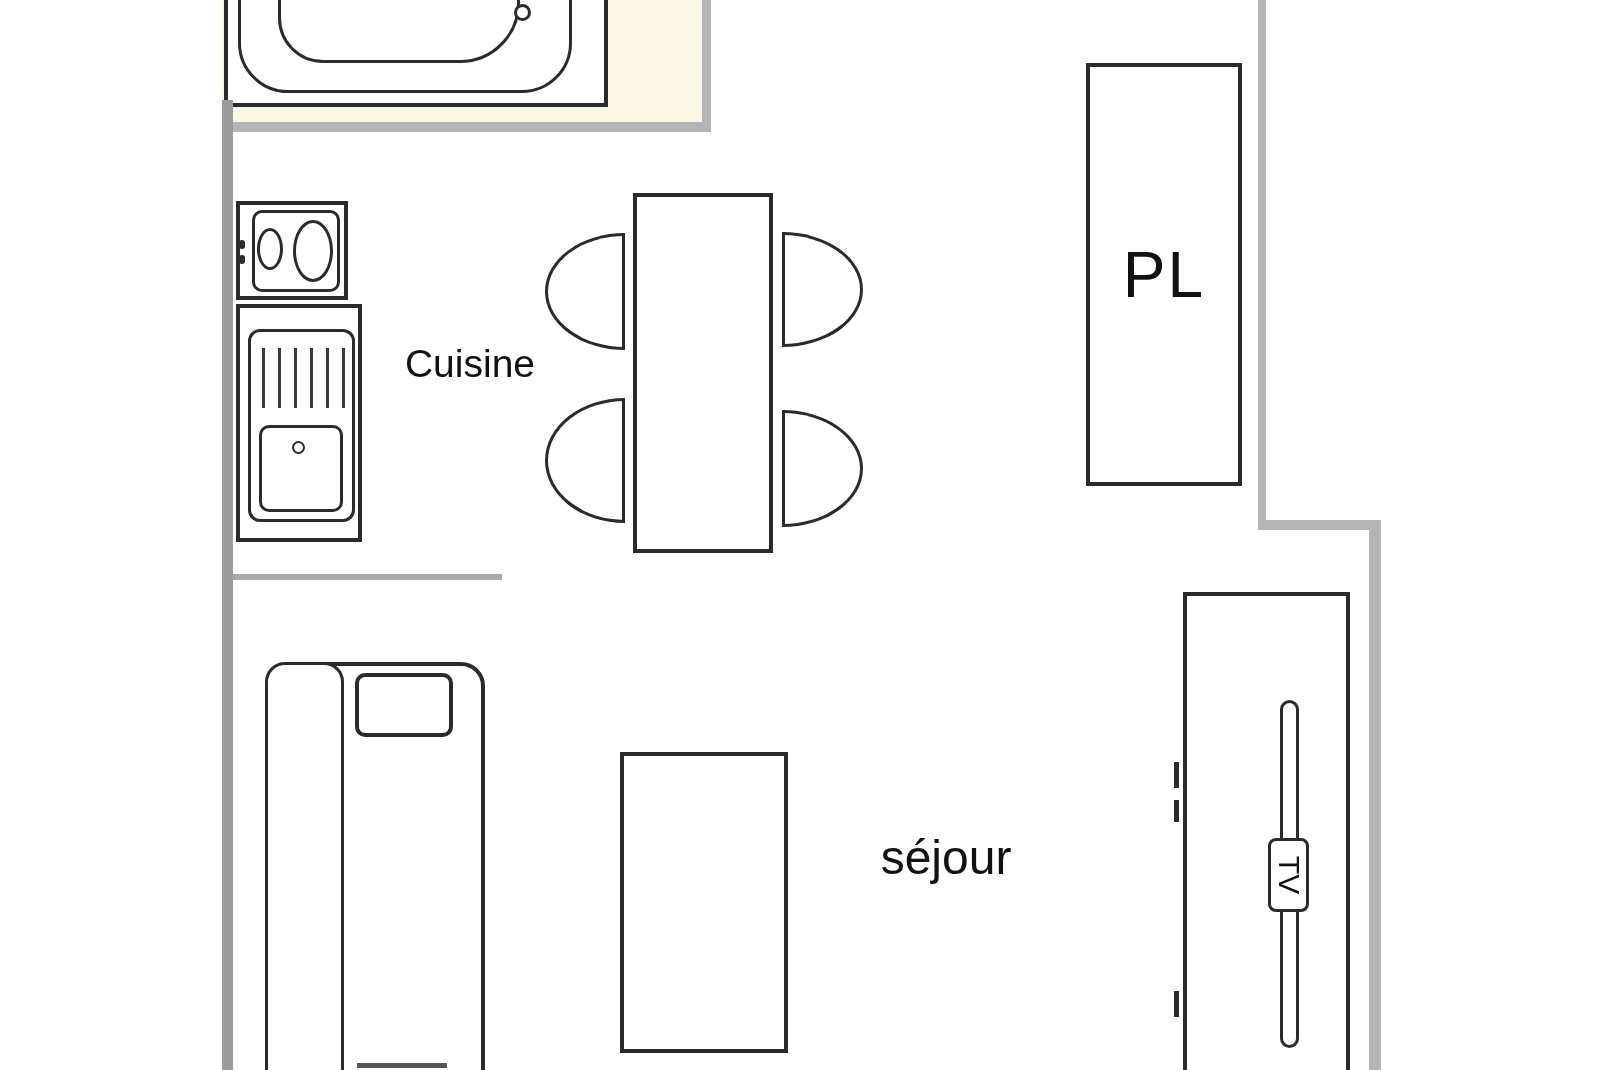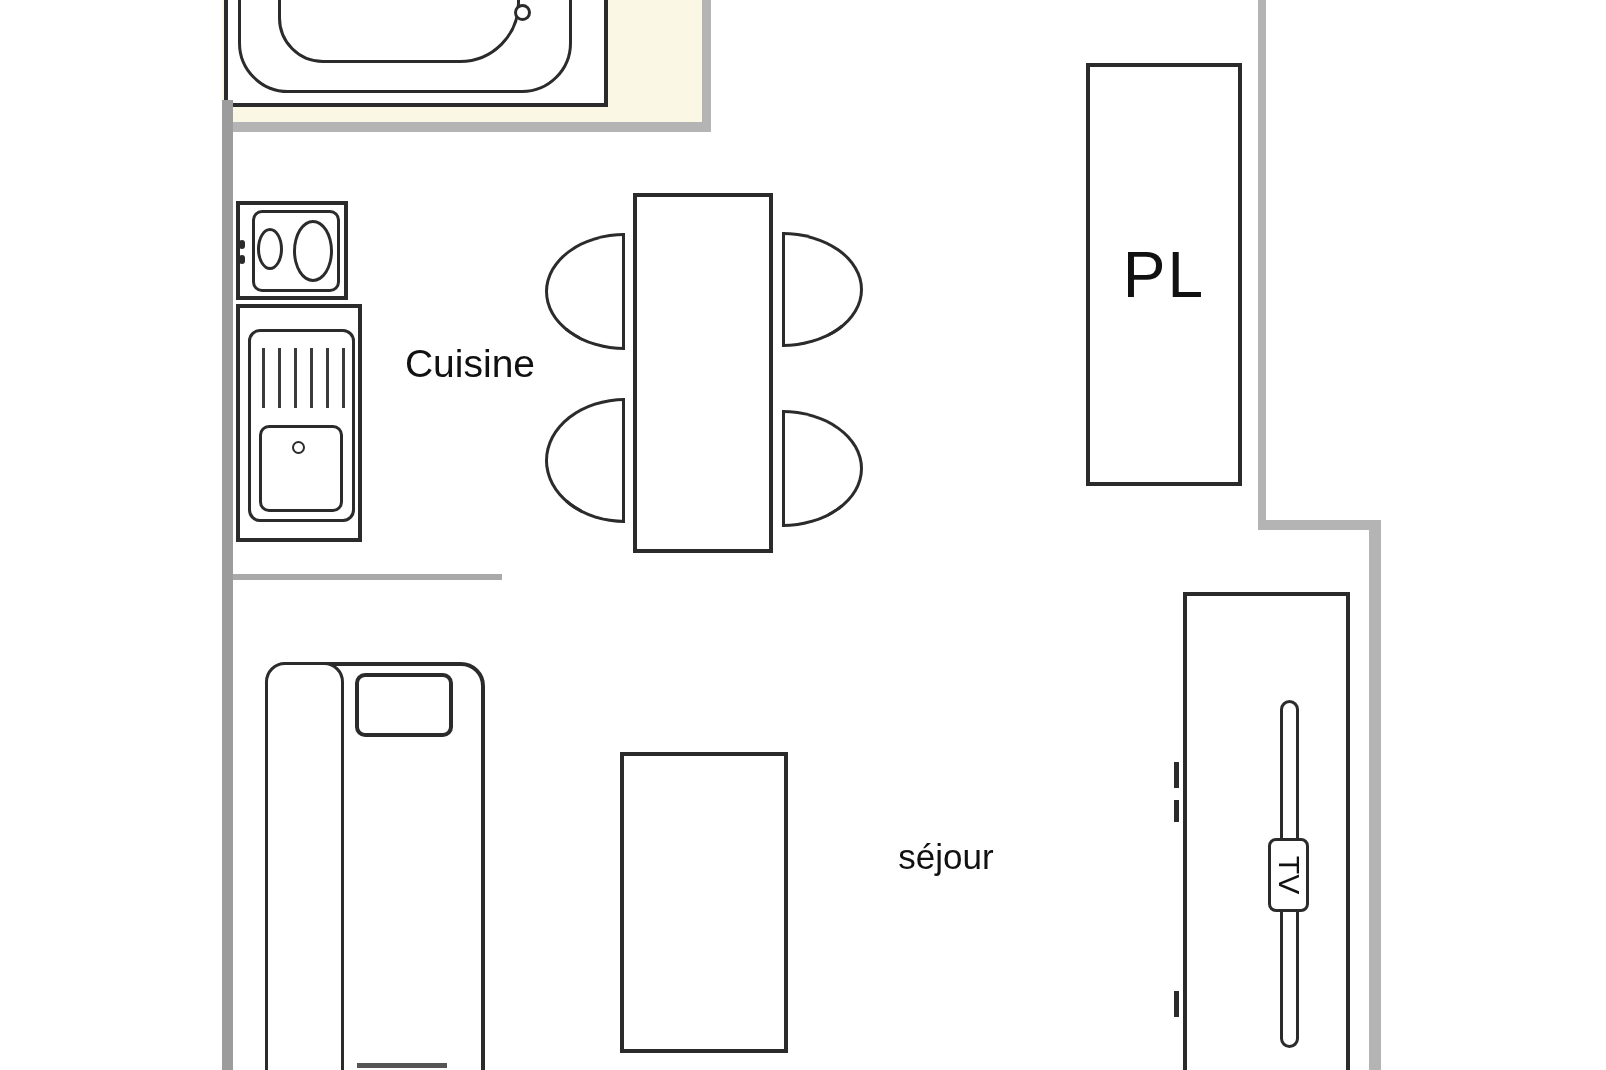--- a/index.html
+++ b/index.html
@@ -78,21 +78,21 @@
   .tv-unit{left:1183px;top:592px;width:167px;height:490px;border-width:4px;}
   .tv-bar{left:1280px;top:700px;width:19px;height:348px;border-radius:10px;}
   .tv-box{left:1268px;top:838px;width:41px;height:74px;border-radius:8px;}
   .tv-label{left:1261px;top:858px;width:55px;height:34px;font-size:30px;transform:rotate(90deg);}
   .tick{left:1174px;width:5px;background:var(--outline);}
   .tick-1{top:762px;height:26px;}
   .tick-2{top:800px;height:22px;}
   .tick-3{top:991px;height:26px;}
   
   .kitchen-label{left:372px;top:338px;width:196px;height:52px;font-size:39px;}
-  .sejour-label{left:848px;top:828px;width:196px;height:58px;font-size:35px;}
+  .sejour-label{left:848px;top:828px;width:196px;height:58px;font-size:48px;}
 </style>
 </head>
 <body>
 
 <div class="plan">
 
   <div class="abs bath-floor"></div>
   <div class="abs bath-wall-right wall"></div>
   <div class="abs bath-wall-bottom wall"></div>
   <div class="abs outline-thick tub"></div>

